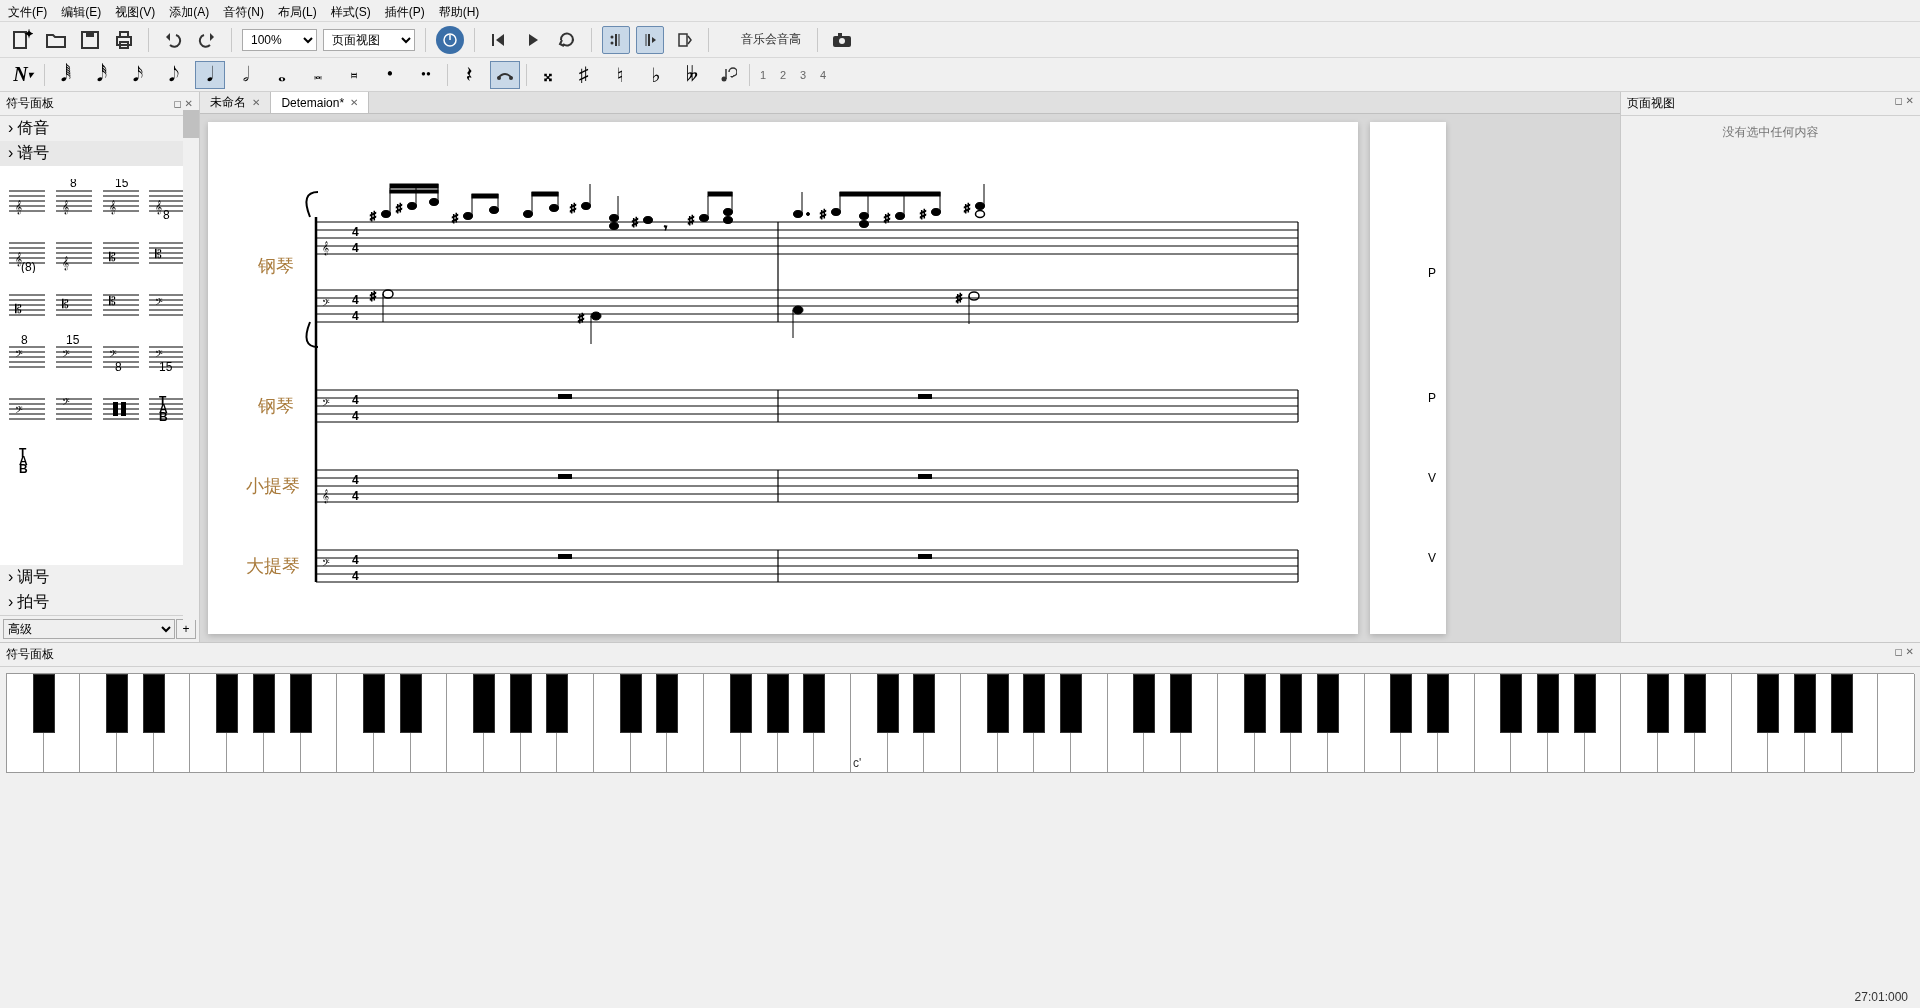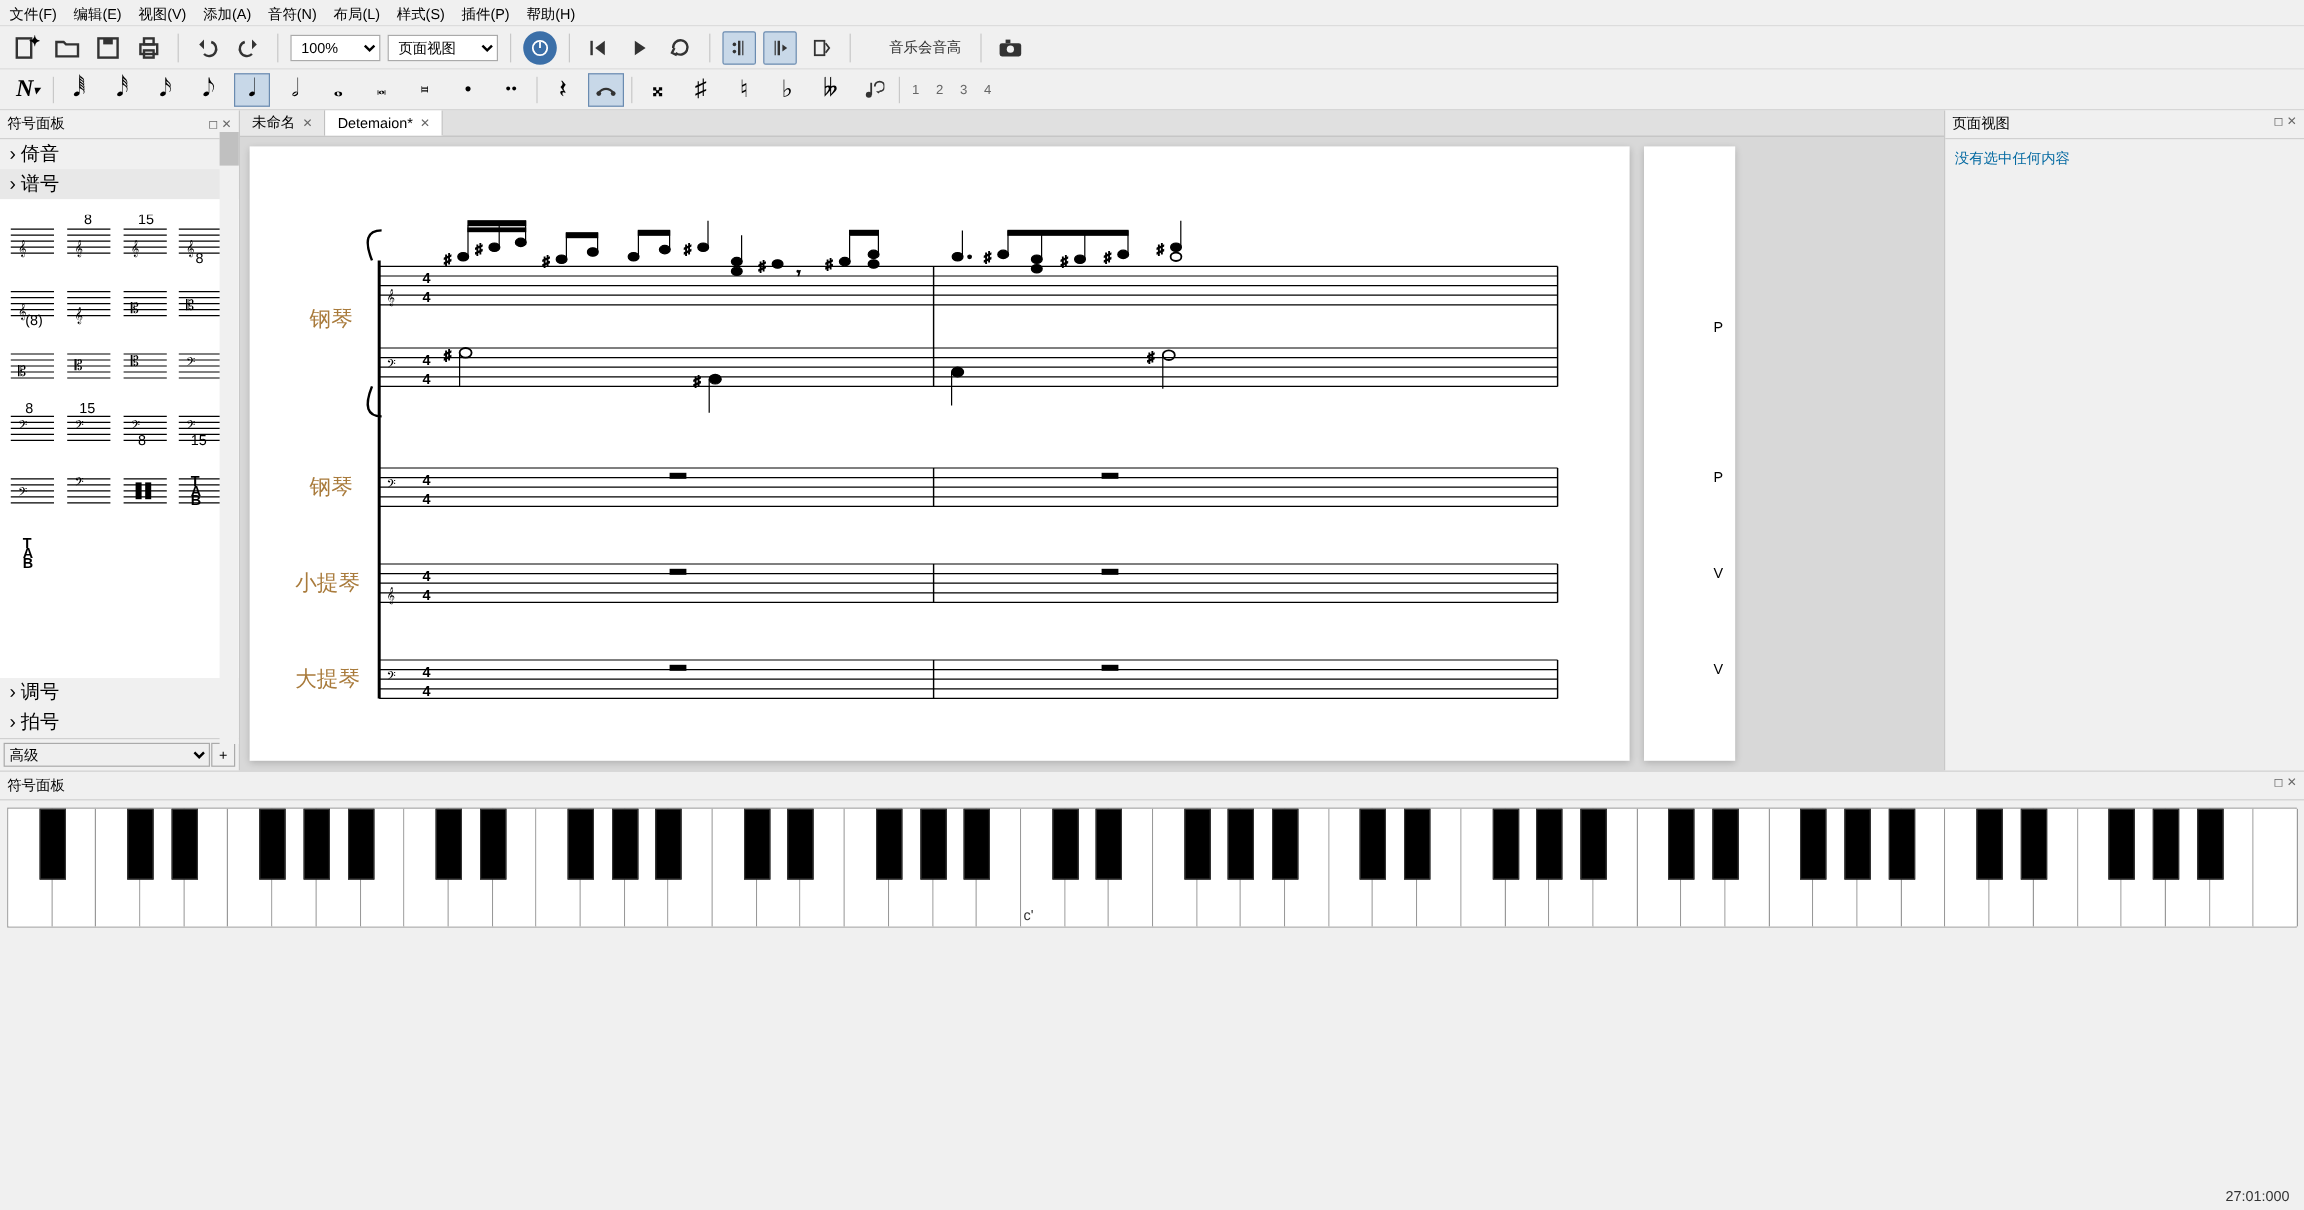--- a/index.html
+++ b/index.html
@@ -42,21 +42,21 @@
 .score-tab { padding:3px 10px; background:#e8e8e8; border-right:1px solid #c0c0c0; font-size:12px; cursor:pointer; display:flex; align-items:center; gap:6px; }
 .score-tab.active { background:#fff; }
 .score-tab .close-x { font-size:10px; color:#666; cursor:pointer; }
 .score-canvas { flex:1; padding:8px; display:flex; gap:12px; overflow:hidden; }
 .score-page { background:white; box-shadow:0 2px 6px rgba(0,0,0,.2); }
 .page1 { width:1150px; height:100%; position:relative; }
 .page2 { width:76px; height:100%; position:relative; overflow:hidden; }
 
 .inspector { width:300px; background:#f0f0f0; border-left:1px solid #c8c8c8; }
 .inspector-header { padding:3px 6px; border-bottom:1px solid #d0d0d0; font-size:12px; display:flex; justify-content:space-between; }
-.inspector-body { padding:8px; font-size:12px; color:#0369a1; }
+.inspector-body { padding:8px; text-align:center; font-size:12px; color:#737373; }
 
 .piano-panel { border-top:1px solid #c8c8c8; background:#f0f0f0; }
 .piano-header { padding:3px 6px; font-size:12px; display:flex; justify-content:space-between; border-bottom:1px solid #d0d0d0; }
 .piano-keys { height:100px; background:white; position:relative; margin:6px; border:1px solid #999; }
 .white-key { position:absolute; top:0; bottom:0; border-right:1px solid #999; background:white; }
 .black-key { position:absolute; top:0; height:60%; background:black; border:1px solid #333; z-index:2; }
 .middle-c-label { position:absolute; bottom:2px; font-size:12px; color:#333; }
 
 .statusbar { position:absolute; bottom:0; right:0; padding:4px 12px; font-size:12px; color:#333; background:#f0f0f0; width:100%; text-align:right; }
 

